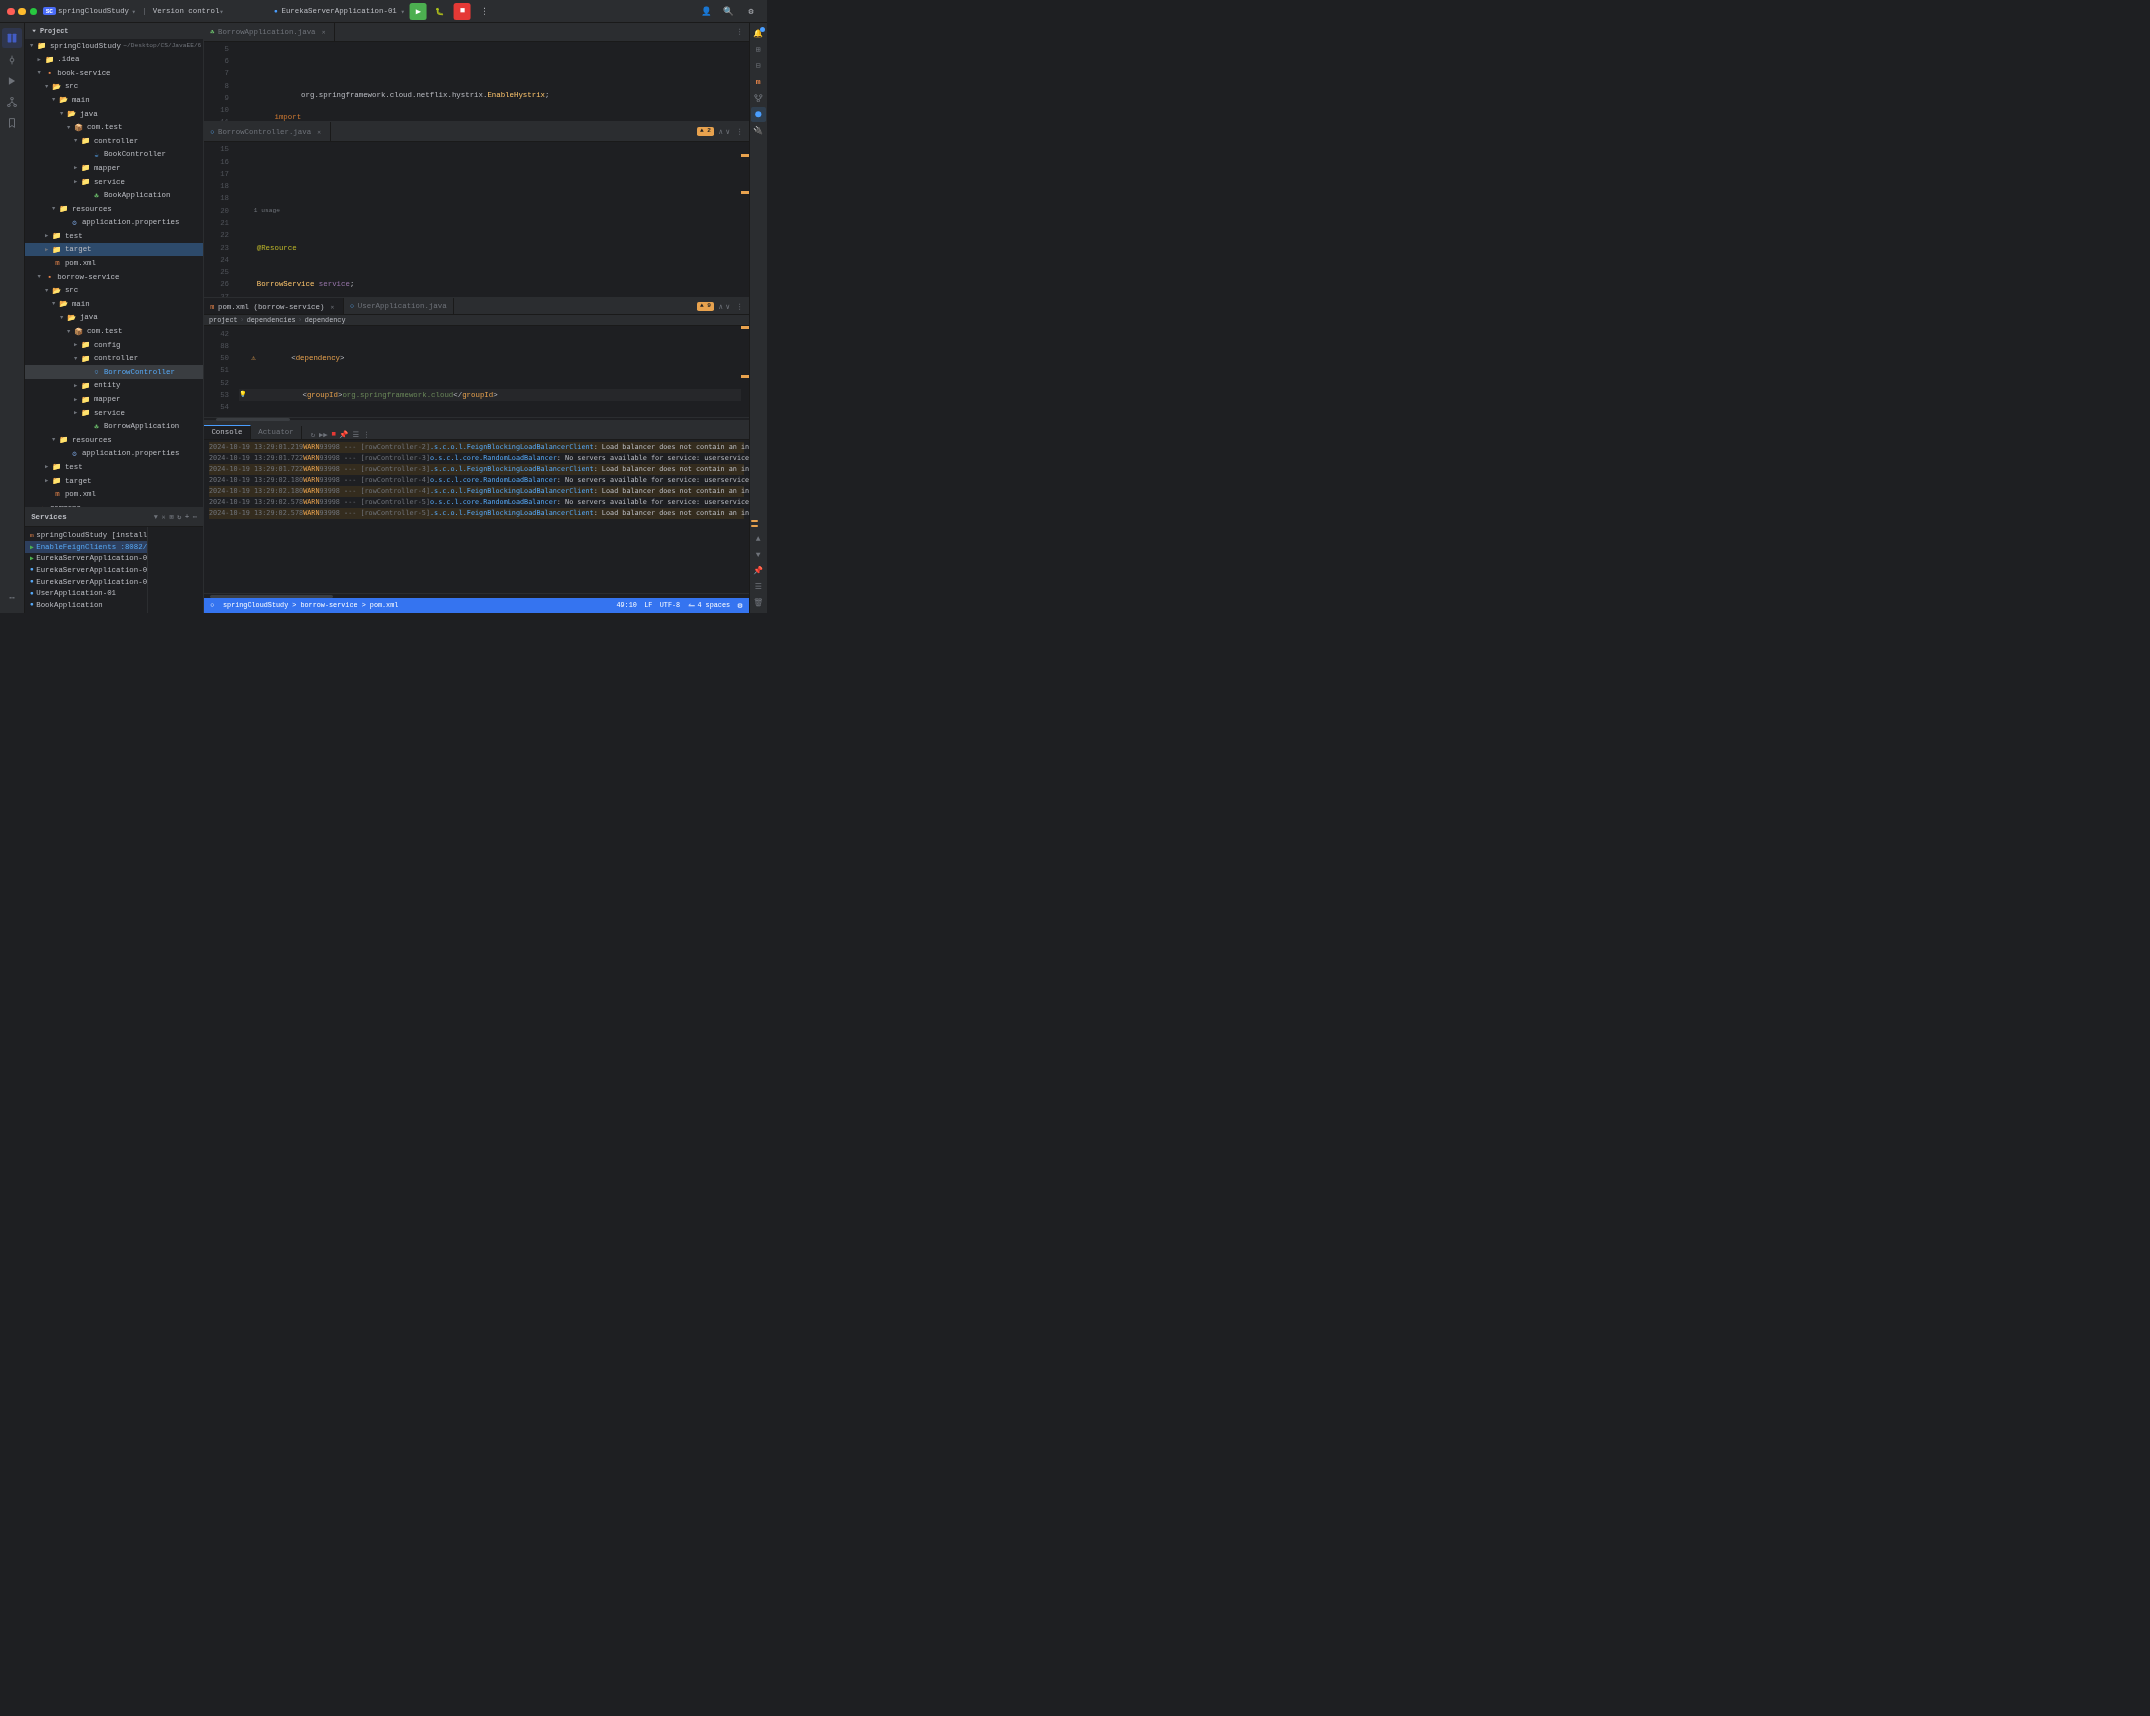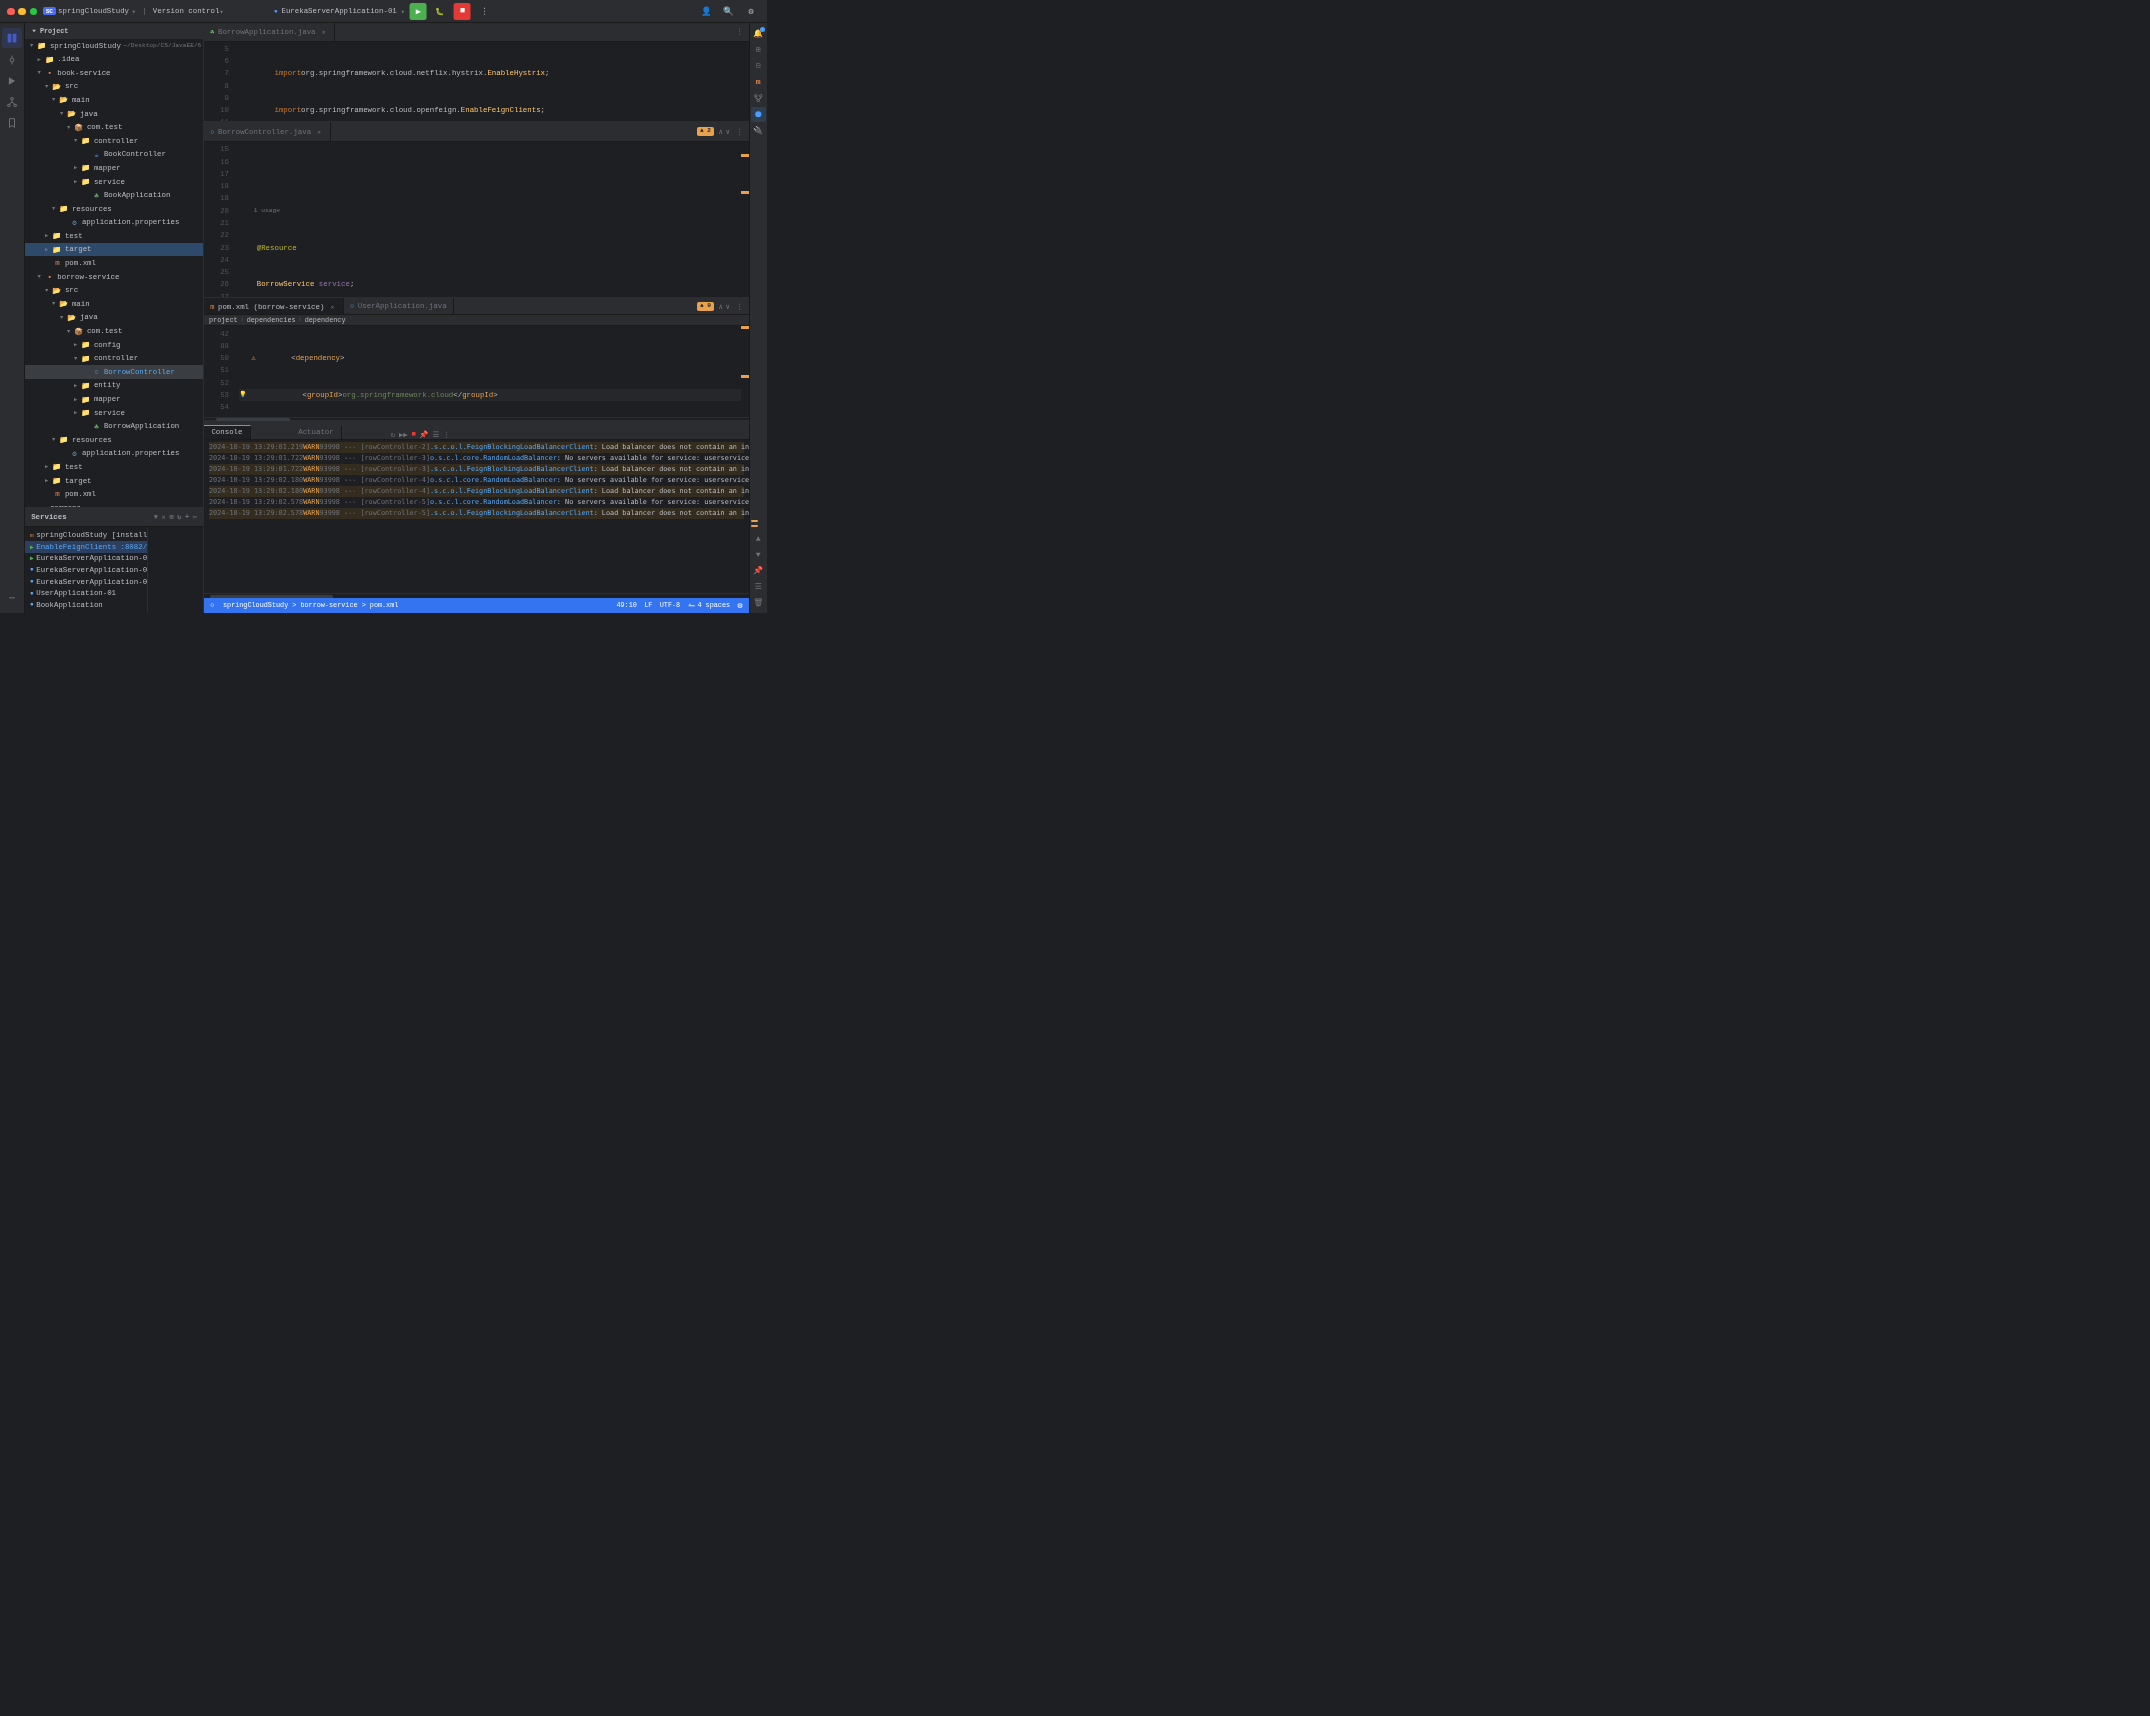--- a/index.html
+++ b/index.html
@@ -254,21 +254,21 @@
       flex: 1;
       padding-left: 5px;
       font-size: 7.4px;
       line-height: 12.3px;
       white-space: pre;
       padding-top: 1.2px;
     }
     .line { min-height: 12.3px; display: flex; align-items: center; }
     .line.highlighted-line { background: rgba(255,255,255,0.04); }
     
-    .kw { color: #cc7832; }
+    .kw { color: #cc7832; margin-top: 44px; }
     .cl { color: #ffc66d; }
     .an { color: #bbb529; }
     .pl { color: #bcbec4; }
     .tag { color: #e8a24e; }
     .attr-val { color: #6a8759; }
     
     .code-content::-webkit-scrollbar { width: 5px; }
     .code-content::-webkit-scrollbar-track { background: #1e1f22; }
     .code-content::-webkit-scrollbar-thumb { background: #3a3d41; border-radius: 2.5px; }
     .services-header {
@@ -303,21 +303,20 @@
       white-space: nowrap;
     }
     .svc-item.active { background: #2d3f5e; color: #56a8f5; }
     .svc-dot { font-size: 6.2px; }
     .console-tabs {
       display: flex;
       background: #2b2d30;
       border-bottom: 0.6px solid #1a1a1a;
       height: 18.5px;
       align-items: flex-end;
-      gap: 40px;
     }
     .console-tab {
       padding: 2.5px 7.4px;
       font-size: 7.4px;
       color: #6f737a;
       cursor: pointer;
       border-right: 0.6px solid #1a1a1a;
     }
     .console-tab.active {
       color: #bcbec4;

